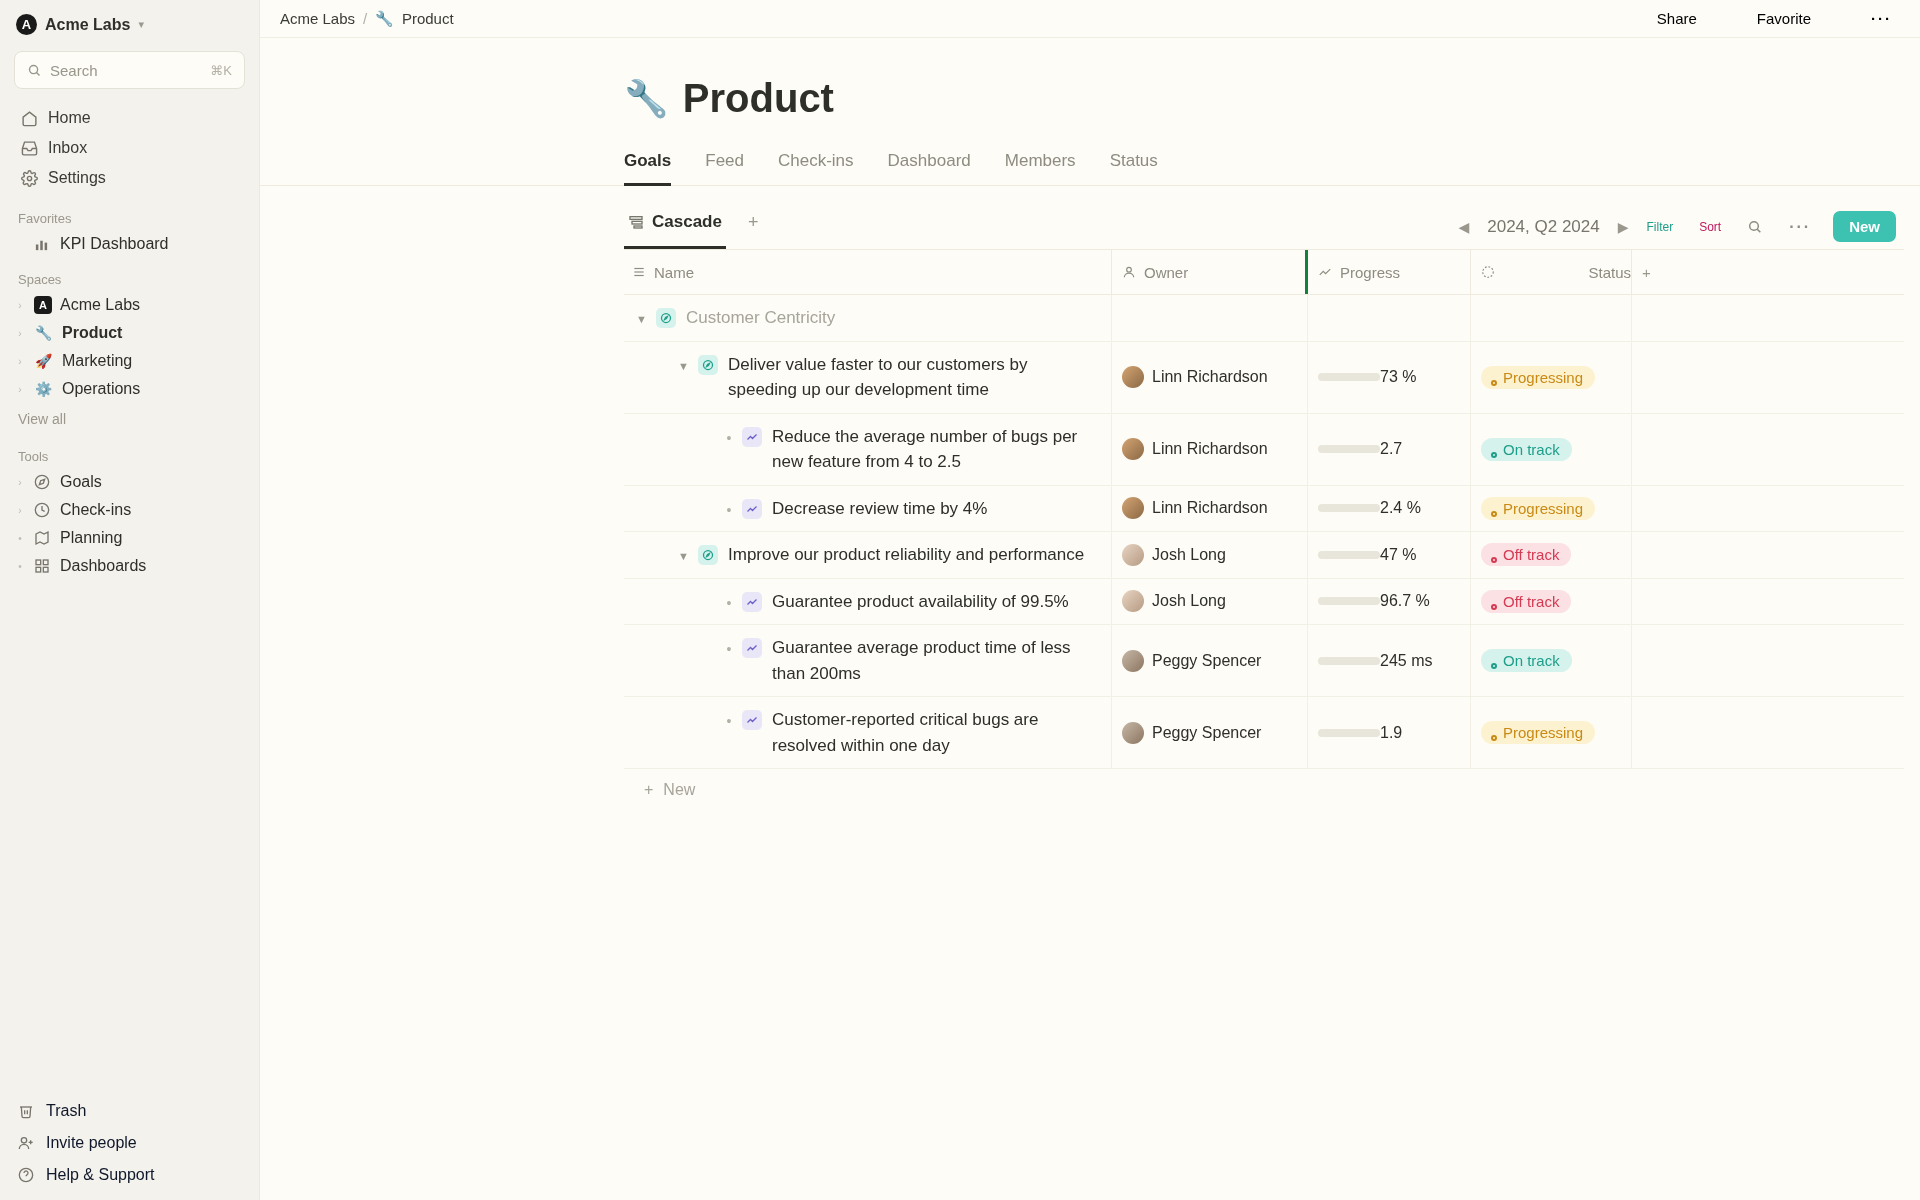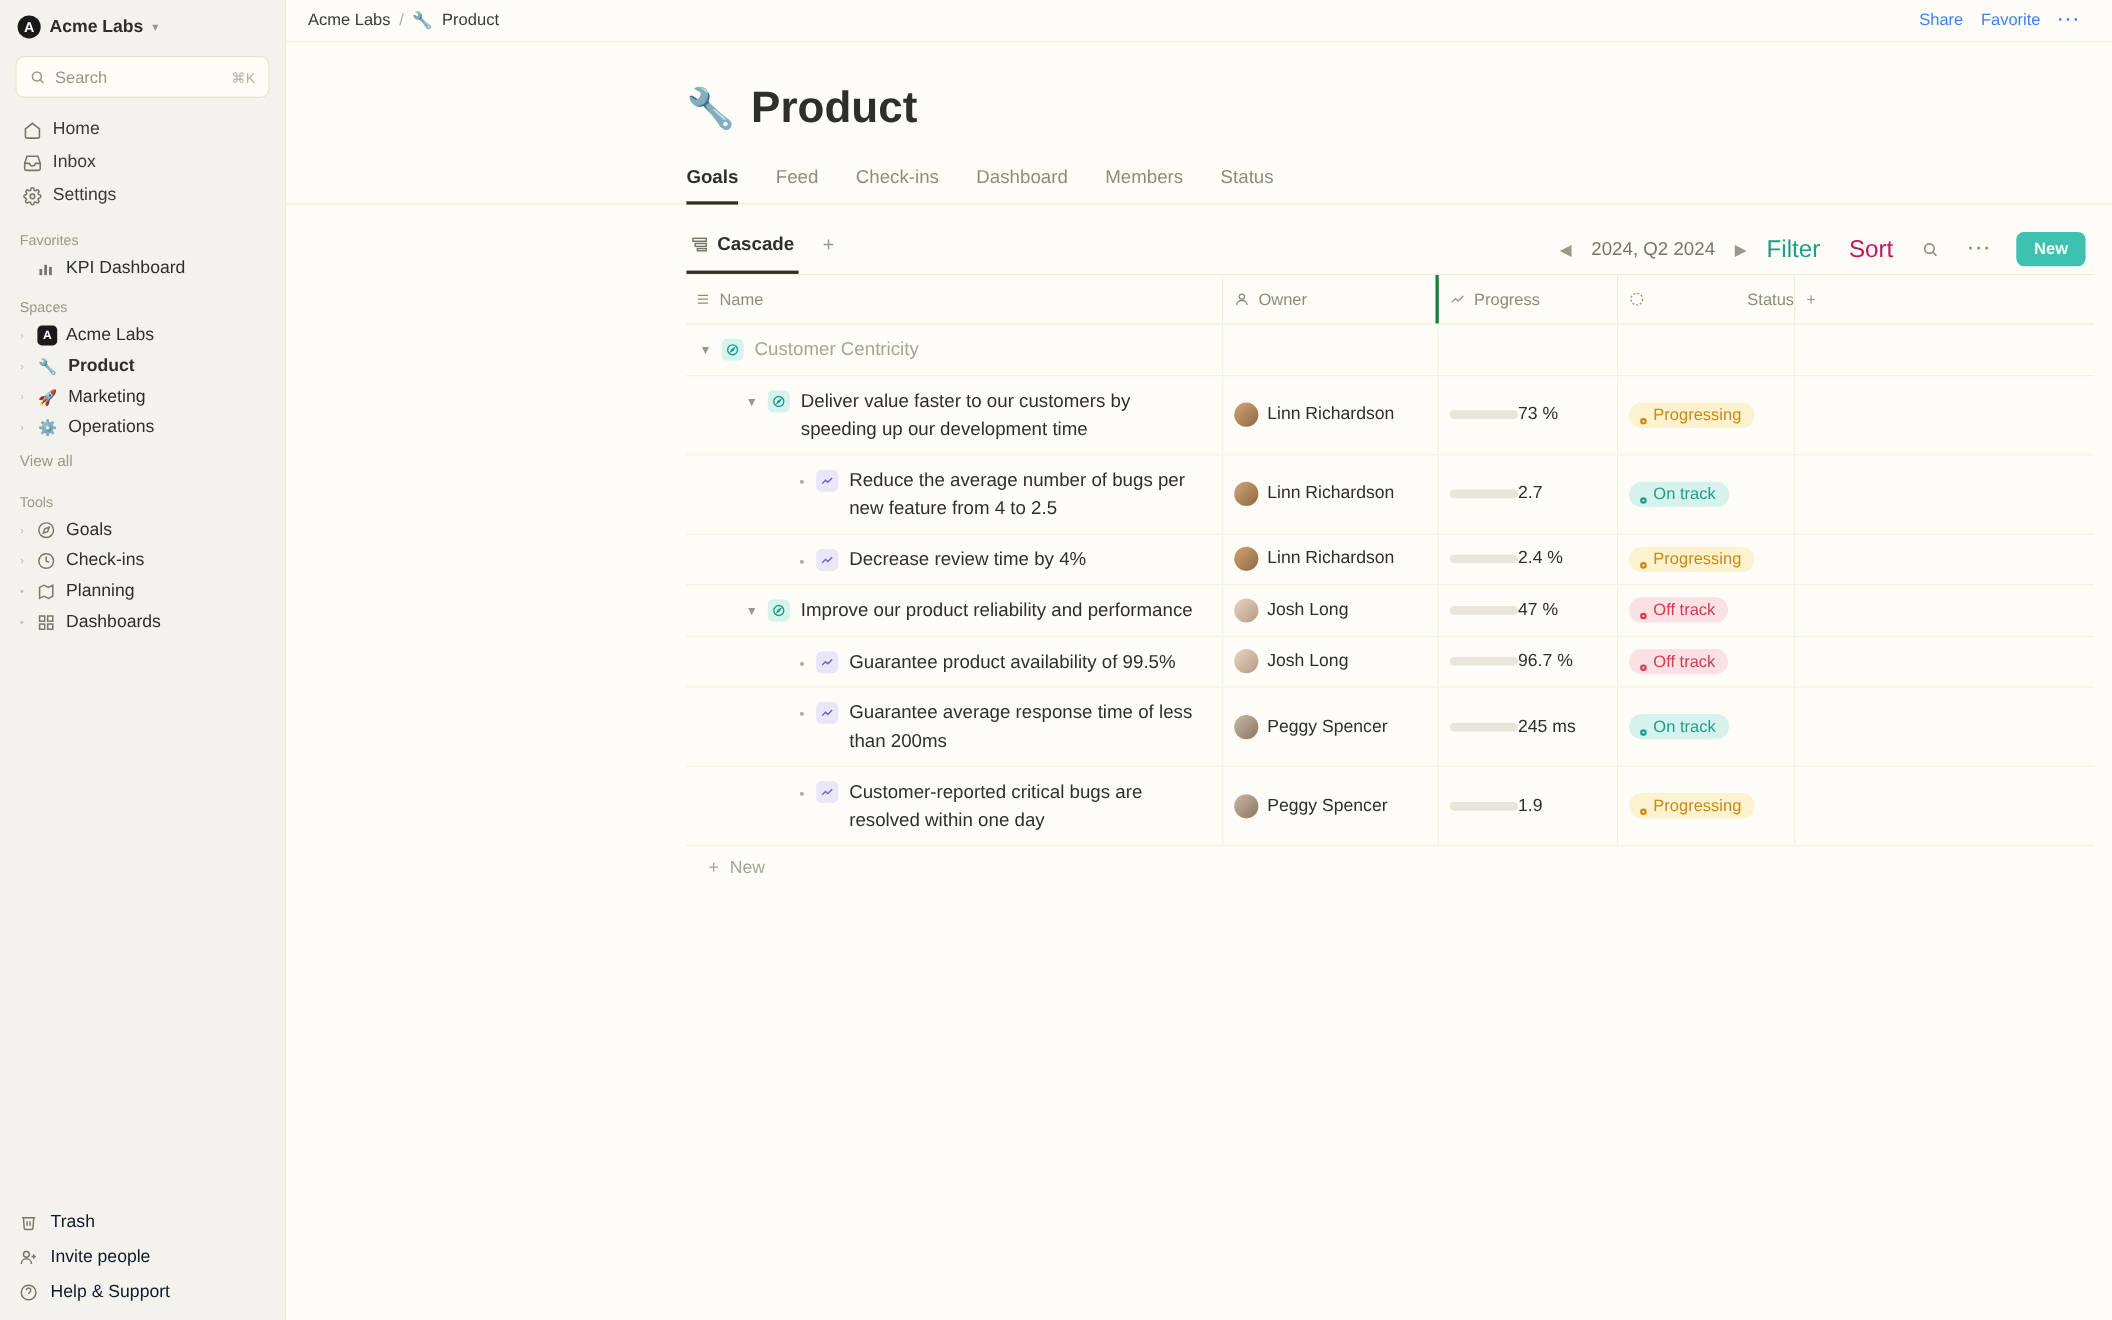--- a/index.html
+++ b/index.html
@@ -31,41 +31,41 @@
 .sidebar-spacer { flex:1; }
 .footer-item { display:flex; align-items:center; gap:10px; padding:7px 18px; font-size:16px; color:#0f172a; cursor:pointer; }
 .footer-ico { width:18px; color:#77756c; text-align:center; }
 
 
 .main { flex:1; display:flex; flex-direction:column; }
 .topbar { height:38px; display:flex; align-items:center; padding:0 20px; border-bottom:1px solid #f0ede3; }
 .crumbs { display:flex; align-items:center; gap:8px; font-size:15px; color:#3b3b35; }
 .crumb-sep { color:#b3b0a6; }
 .top-spacer { flex:1; }
-.top-act { font-size:15px; color:#3b82f6; padding:4px 8px; cursor:pointer; }
+.top-act { font-size:15px; color:#000000; padding:4px 8px; cursor:pointer;margin-left:44px; }
 .more-dots { letter-spacing:2px; font-weight:600; }
 
 .content { padding: 18px 0 0 0; flex:1; overflow:auto; }
 .page-head { padding: 20px 60px 0 364px; }
 .page-title { display:flex; align-items:center; gap:14px; font-size:40px; font-weight:700; }
 .title-ico { font-size:36px; filter: grayscale(0.1); }
 
 .tabs { display:flex; gap:34px; padding: 24px 60px 0 364px; border-bottom:1px solid #eeeade; }
 .tab { padding: 6px 0 12px; font-size:17px; color:#8e8b80; cursor:pointer; }
 .tab.active { color:#2f2f2a; font-weight:600; border-bottom:3px solid #2f2f2a; margin-bottom:-1px; }
 
 .toolbar { display:flex; align-items:center; padding: 18px 24px 0 364px; gap:10px; }
 .view-chip { display:flex; align-items:center; gap:8px; padding:8px 4px 14px; font-size:17px; font-weight:600; color:#2f2f2a; border-bottom:3px solid #2f2f2a; }
 .view-ico { color:#77756c; }
 .add-view { color:#9a978d; font-size:18px; padding:6px 12px 14px; cursor:pointer; }
 .toolbar-spacer { flex:1; }
 .period-nav { display:flex; align-items:center; gap:18px; color:#77756c; }
 .p-arrow { font-size:14px; cursor:pointer; color:#9a978d; }
 .period-label { font-size:17px; color:#77756c; }
-.tb-act { font-size:22px; padding:4px 8px; cursor:pointer; }
+.tb-act { font-size:12px; padding:4px 8px; cursor:pointer; }
 .filter { color:#1e9e8a; font-weight:500; }
 .sort { color:#be185d; }
 .tb-ico { color:#8e8b80; font-size:16px; padding:4px 8px; cursor:pointer;}
 .new-btn { background:#3dc1b0; color:#fff; font-weight:600; font-size:15px; border:none; border-radius:7px; padding:7px 16px; cursor:pointer; margin-left:4px; }
 
 .table { margin: 0 16px 0 364px; }
 .thead { display:flex; border-top:1px solid #eeeade; border-bottom:1px solid #eeeade; height:46px; align-items:center; color:#8e8b80; font-size:15px; }
 .col-name { width:488px; padding-left:8px; display:flex; align-items:center; gap:8px; border-right:1px solid #eeeade; height:100%; }
 .col-owner { width:196px; padding-left:10px; display:flex; align-items:center; gap:8px; border-right:3px solid #15803d; height:100%; }
 .col-prog { width:163px; padding-left:10px; display:flex; align-items:center; gap:8px; border-right:1px solid #eeeade; height:100%; }
@@ -498,21 +498,21 @@
               </div>
             </div>
             <div class="trow">
               <div class="cname indent-2">
                 <span class="row-bullet">•</span>
                 <span class="row-ico lav">
                   <svg width="12" height="12" viewBox="0 0 24 24" fill="none" stroke="currentColor" stroke-width="2.5">
                     <polyline points="3 17 9 11 13 15 21 7"></polyline>
                   </svg>
                 </span>
-                <span class="row-text ">Guarantee average response time of less than 200ms</span>
+                <span class="row-text ">Guarantee average product time of less than 200ms</span>
               </div>
               <div class="cowner">
                 <span class="avatar av-ps"></span>
                 <span>Peggy Spencer</span>
               </div>
               <div class="cprog">
                 <span class="bar"><span class="bar-fill fill-grn" style="width:80%"></span></span>
                 <span>245 ms</span>
               </div>
               <div class="cstat">

